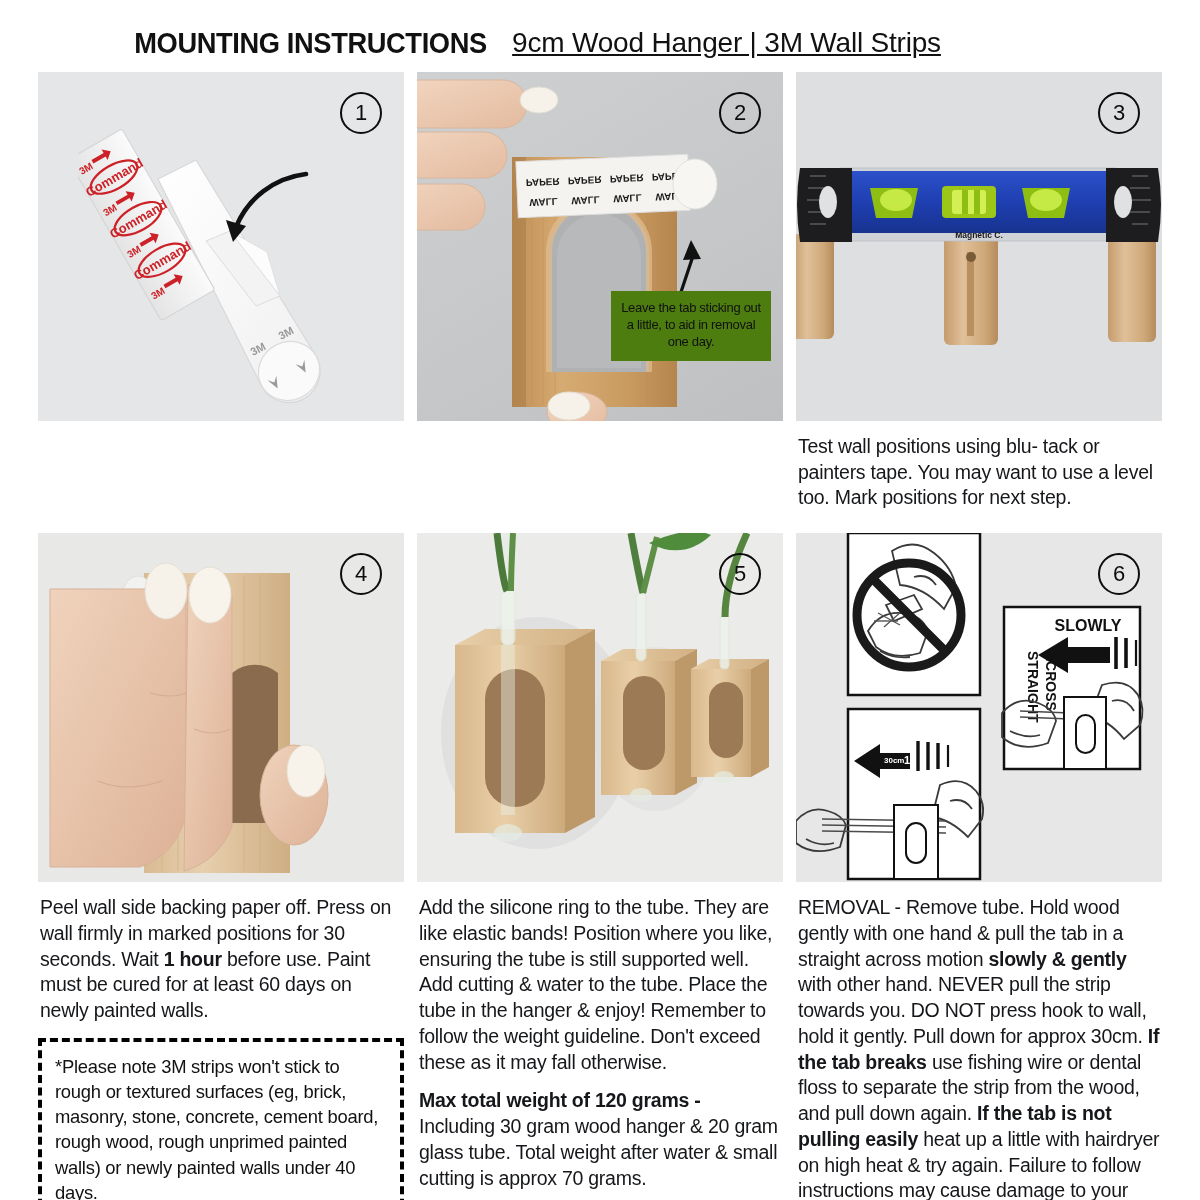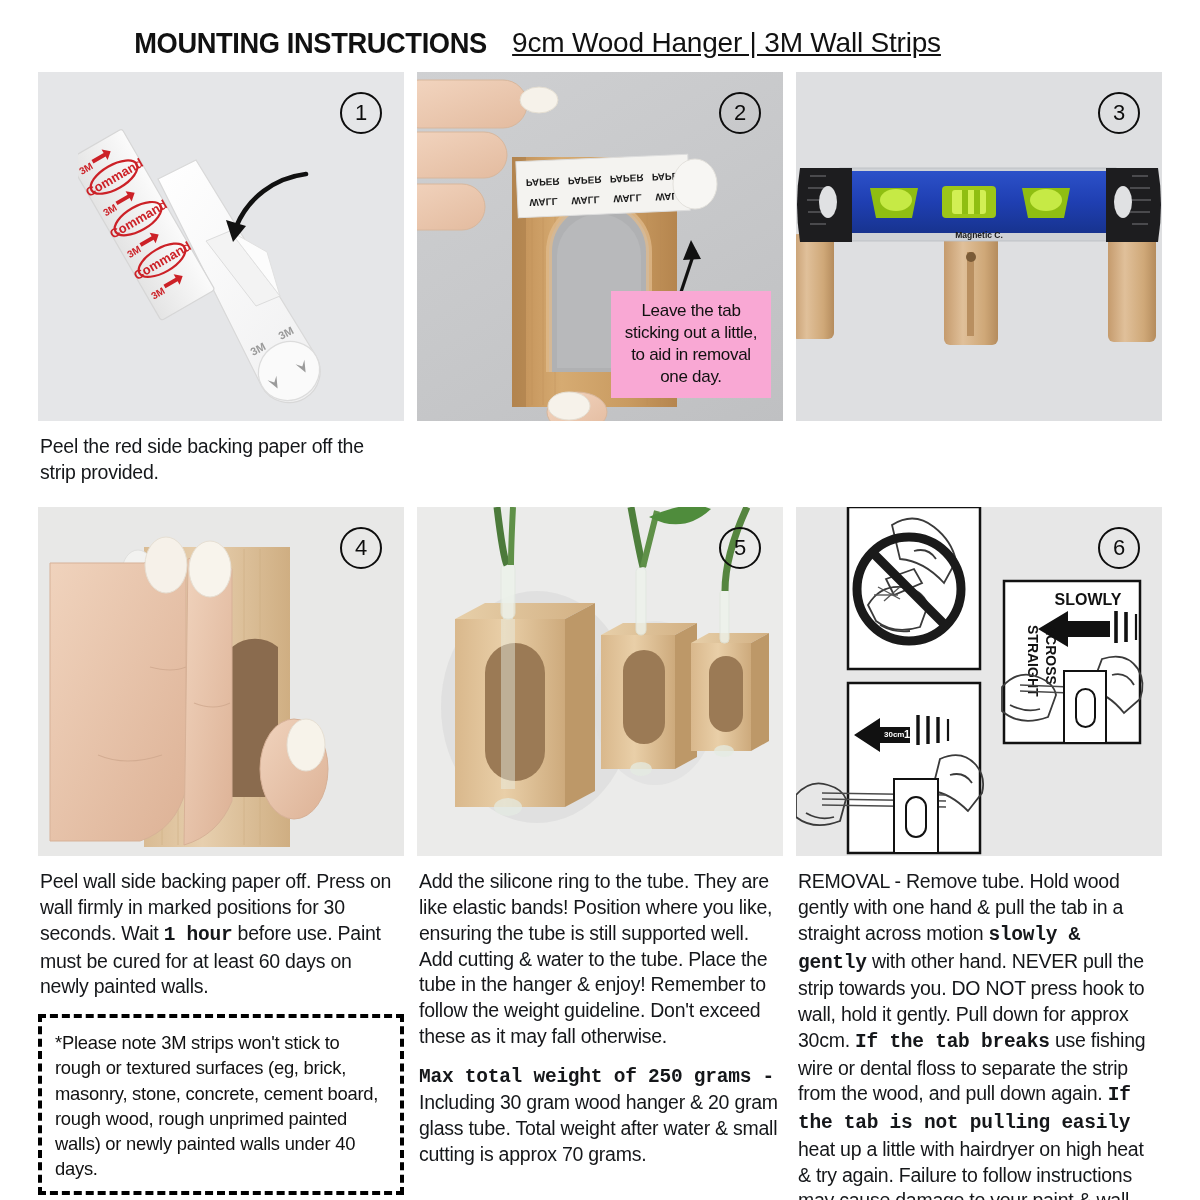--- a/index.html
+++ b/index.html
@@ -46,35 +46,35 @@
     border: 2.5px solid #0d0d0d; background: transparent;
     display: flex; align-items: center; justify-content: center;
     font-size: 22px; color: #0d0d0d; z-index: 40;
   }
 
   
   .caption {
     font-size: 19.5px; line-height: 1.32; letter-spacing: -0.25px;
     padding: 13px 2px 0 2px; color: #15171a;
   }
-  .caption b { font-weight: bold; font-family: Liberation Mono, monospace; }
+  .caption b { font-weight: bold; }
 
   
   .warn-box {
     margin-top: 14px;
     border: 4px dashed #000;
     padding: 12px 13px 10px 13px;
     font-size: 18.4px; line-height: 1.37; letter-spacing: -0.25px;
   }
 
   
   .callout {
     position: absolute; left: 194px; top: 219px; width: 160px;
-    background: #f9a8d4; padding: 9px 8px 10px 8px;
-    font-size: 17px; line-height: 1.3; text-align: center;
+    background: #4d7c0f; padding: 9px 8px 10px 8px;
+    font-size: 13px; line-height: 1.3; text-align: center;
     letter-spacing: -0.3px; color: #111; z-index: 35;
   }
 
   
   .p1-bg { position: absolute; inset: 0; background: #e5e6e8; }
   .strip-wrap { position:absolute; left: 40px; top: 52px; width: 290px; height: 290px; }
 
   
   .p2-bg { position: absolute; inset: 0;
     background: linear-gradient(150deg,#cfd0d2 0%,#c8c9cb 45%,#bfc0c2 100%); }
@@ -158,21 +158,20 @@
             </g>
           </g>
 
           <g>
             <path d="M 228 50 C 196 54 170 74 158 103" fill="none" stroke="#111" stroke-width="4.6" stroke-linecap="round"></path>
             <path d="M 155 118 l -7 -22 l 20 6 Z" fill="#111"></path>
           </g>
         </svg>
         <div class="step-badge">1</div>
       </div>
-      <div class="caption">Peel the red side backing paper off the strip provided.</div>
     </div>
 
     <div class="cell">
       <div class="panel">
         <div class="p2-bg"></div>
         <svg style="position:absolute;inset:0" viewBox="0 0 366 349">
           <defs>
             <linearGradient id="woodG2" x1="0" y1="0" x2="1" y2="0">
               <stop offset="0%" stop-color="#b9834b"></stop>
                 <stop offset="25%" stop-color="#d2a873"></stop>
@@ -296,20 +295,21 @@
             <rect x="166" y="118" width="6" height="24" fill="#8fbe12"></rect>
             <rect x="178" y="118" width="6" height="24" fill="#8fbe12"></rect>
             <path d="M 226 116 l 48 0 l -6 30 l -36 0 Z" fill="#8fbe12"></path>
             <ellipse cx="250" cy="128" rx="16" ry="11" fill="#c6ea45"></ellipse>
 
             <text x="183" y="166" font-size="8.5" font-weight="bold" text-anchor="middle" font-family="Liberation Sans, sans-serif" fill="#1a1a1a">Magnetic C.</text>
           </g>
         </svg>
         <div class="step-badge">3</div>
       </div>
+      <div class="caption">Test wall positions using blu- tack or painters tape. You may want to use a level too. Mark positions for next step.</div>
     </div>
   </div>
 
   <div class="grid row2">
 
     <div class="cell">
       <div class="panel">
         <div class="p4-bg"></div>
         <svg style="position:absolute;inset:0" viewBox="0 0 366 349">
           <defs>
@@ -409,21 +409,21 @@
             <path d="M 334 136 L 352 126 L 352 234 L 334 244 Z" fill="#bd9868"></path>
             <path d="M 292 166 a 17 17 0 0 1 34 0 l 0 42 a 17 17 0 0 1 -34 0 Z" fill="#9b7a55"></path>
             <rect x="303" y="82" width="9" height="54" rx="4" fill="#eef3ec" opacity="0.8" stroke="#dfe6dd" stroke-width="1"></rect>
             <path d="M 330 0 q -22 48 -22 84" stroke="#55853f" stroke-width="7" fill="none"></path>
             <ellipse cx="307" cy="244" rx="10" ry="6" fill="#e4ebe2" opacity="0.75"></ellipse>
           </g>
         </svg>
         <div class="step-badge">5</div>
       </div>
       <div class="caption">Add the silicone ring to the tube. They are like elastic bands! Position where you like, ensuring the tube is still supported well. Add cutting &amp; water to the tube. Place the tube in the hanger &amp; enjoy! Remember to follow the weight guideline. Don't exceed these as it may fall otherwise.</div>
-      <div class="caption para"><b>Max total weight of 250 grams -</b><span> Including 30 gram wood hanger &amp; 20 gram glass tube. Total weight after water &amp; small cutting is approx 70 grams.</span></div>
+      <div class="caption para"><b>Max total weight of 120 grams -</b><span> Including 30 gram wood hanger &amp; 20 gram glass tube. Total weight after water &amp; small cutting is approx 70 grams.</span></div>
     </div>
 
     <div class="cell">
       <div class="panel">
         <div class="p6-bg"></div>
         <svg style="position:absolute;inset:0" viewBox="0 0 366 349">
           <rect x="0" y="0" width="366" height="349" fill="#e7e7e7"></rect>
 
           <g>
             <rect x="52" y="0" width="132" height="162" fill="#fff" stroke="#111" stroke-width="2.5"></rect>

